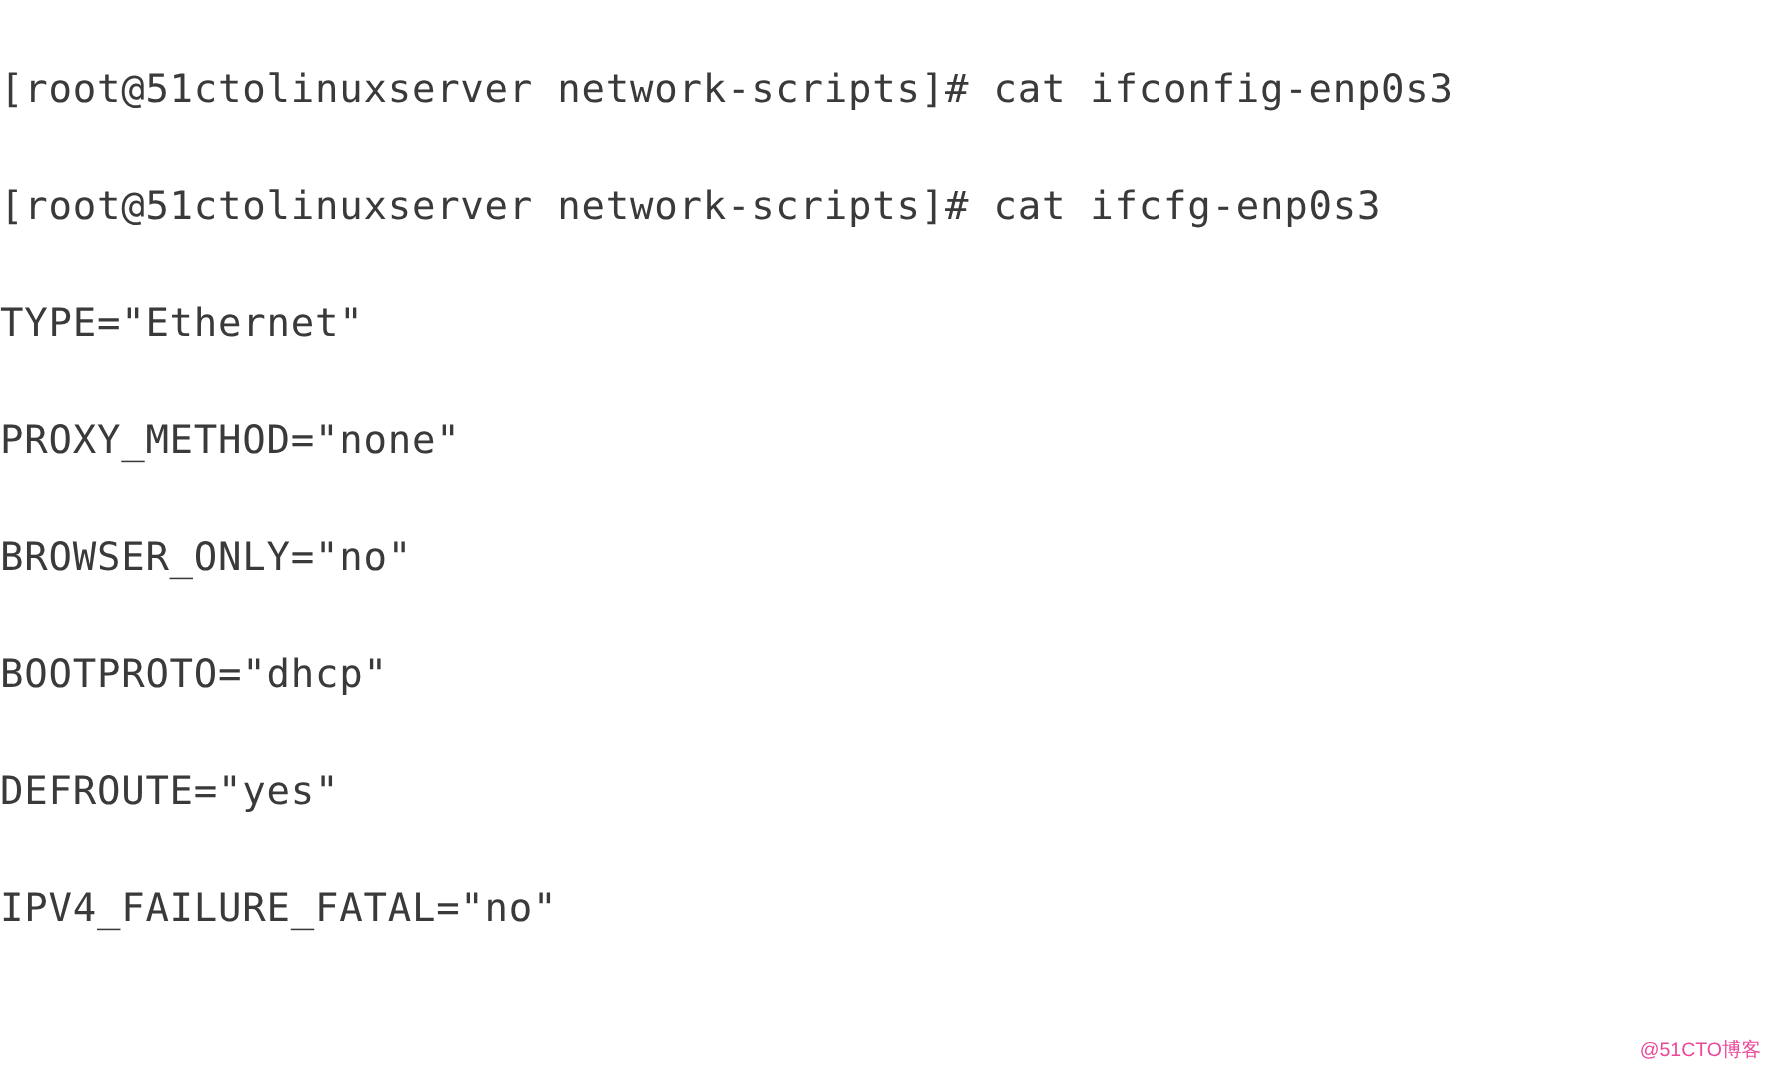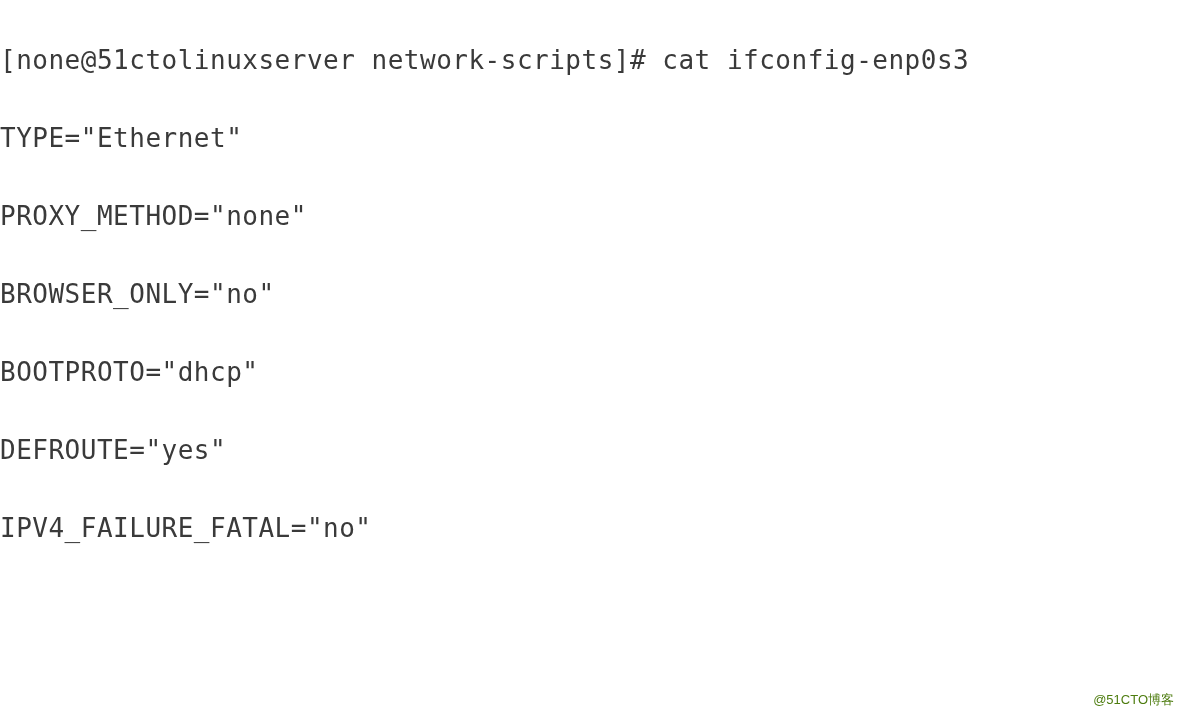--- a/index.html
+++ b/index.html
@@ -21,30 +21,31 @@
       letter-spacing: 0.5px;
     }
     .line {
       display: block;
     }
     .watermark {
       position: absolute;
       right: 10px;
       bottom: 6px;
       font-size: 13px;
-      color: #4d7c0f;
+      color: #ec4899;
       font-family: Arial, sans-serif;
       letter-spacing: 0;
     }
   </style>
 </head>
 <body>
 
 <div class="terminal">
-<span class="line">[none@51ctolinuxserver network-scripts]# cat ifconfig-enp0s3</span>
+<span class="line">[root@51ctolinuxserver network-scripts]# cat ifconfig-enp0s3</span>
+<span class="line">[root@51ctolinuxserver network-scripts]# cat ifcfg-enp0s3</span>
 <span class="line">TYPE="Ethernet"</span>
 <span class="line">PROXY_METHOD="none"</span>
 <span class="line">BROWSER_ONLY="no"</span>
 <span class="line">BOOTPROTO="dhcp"</span>
 <span class="line">DEFROUTE="yes"</span>
 <span class="line">IPV4_FAILURE_FATAL="no"</span>
 
 
 
 

